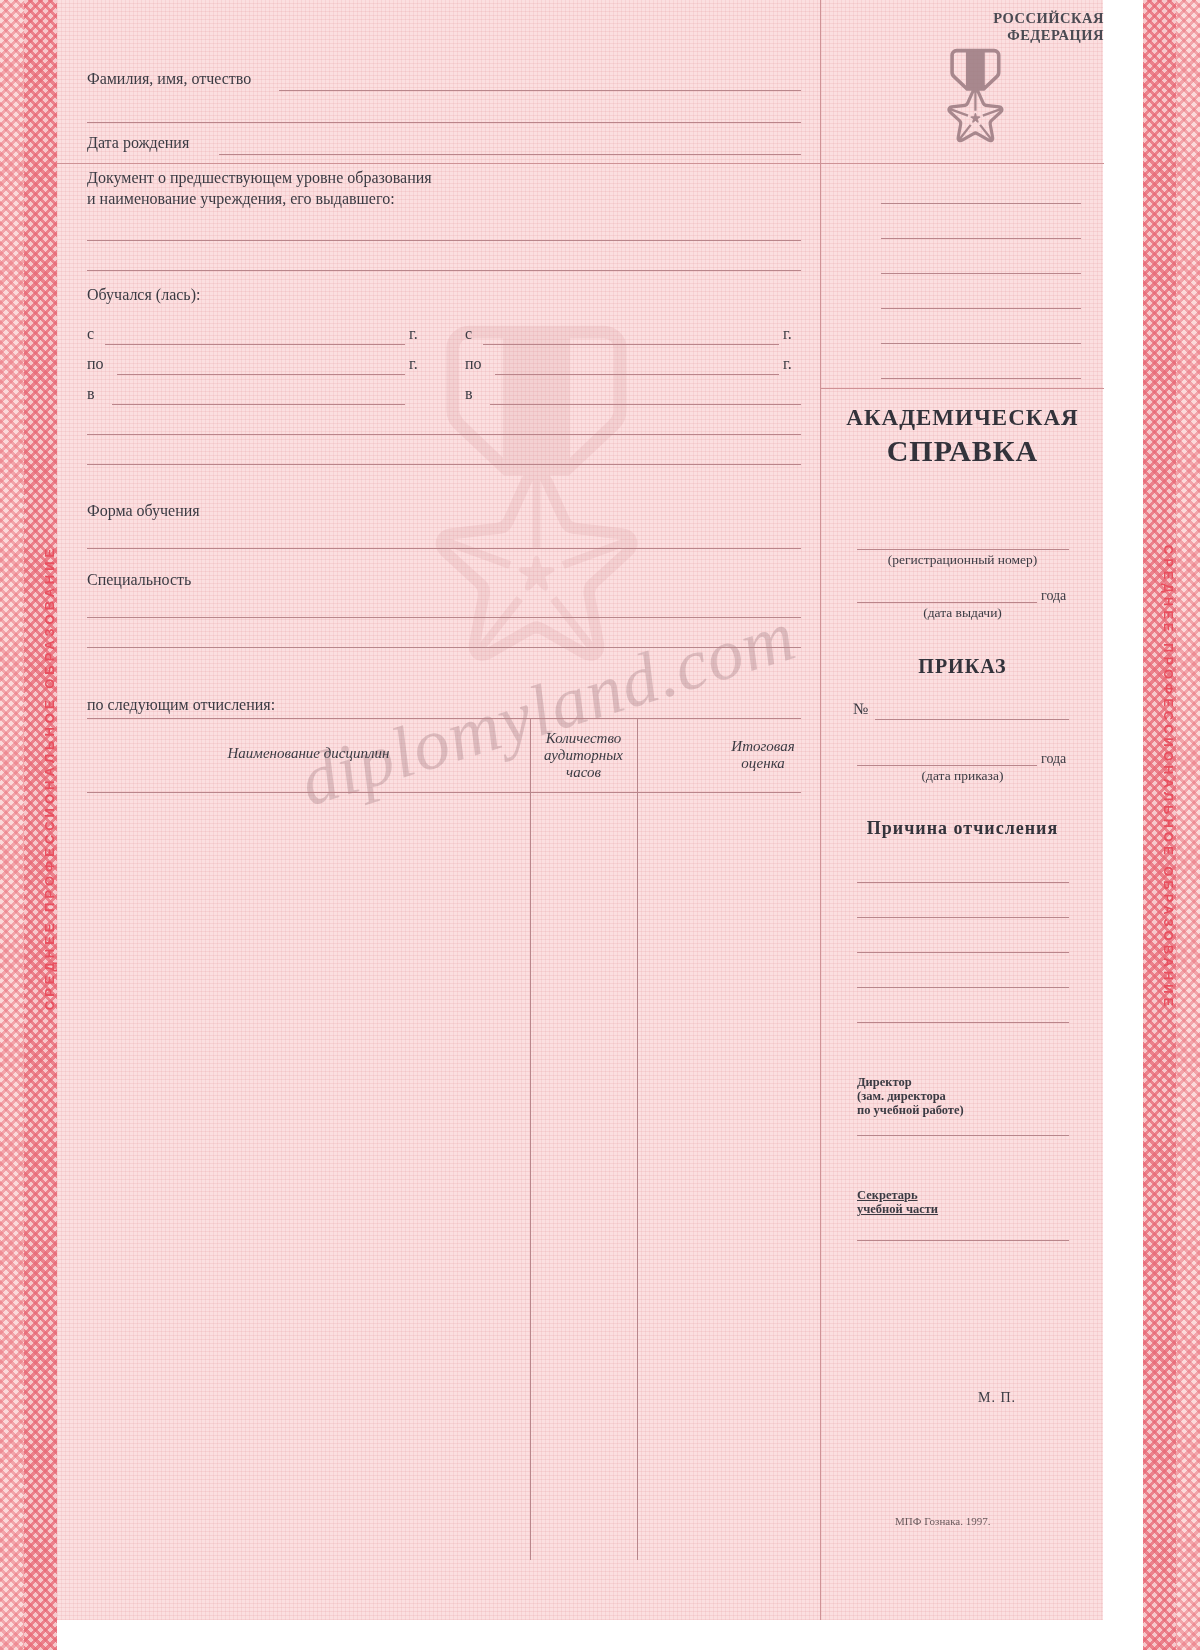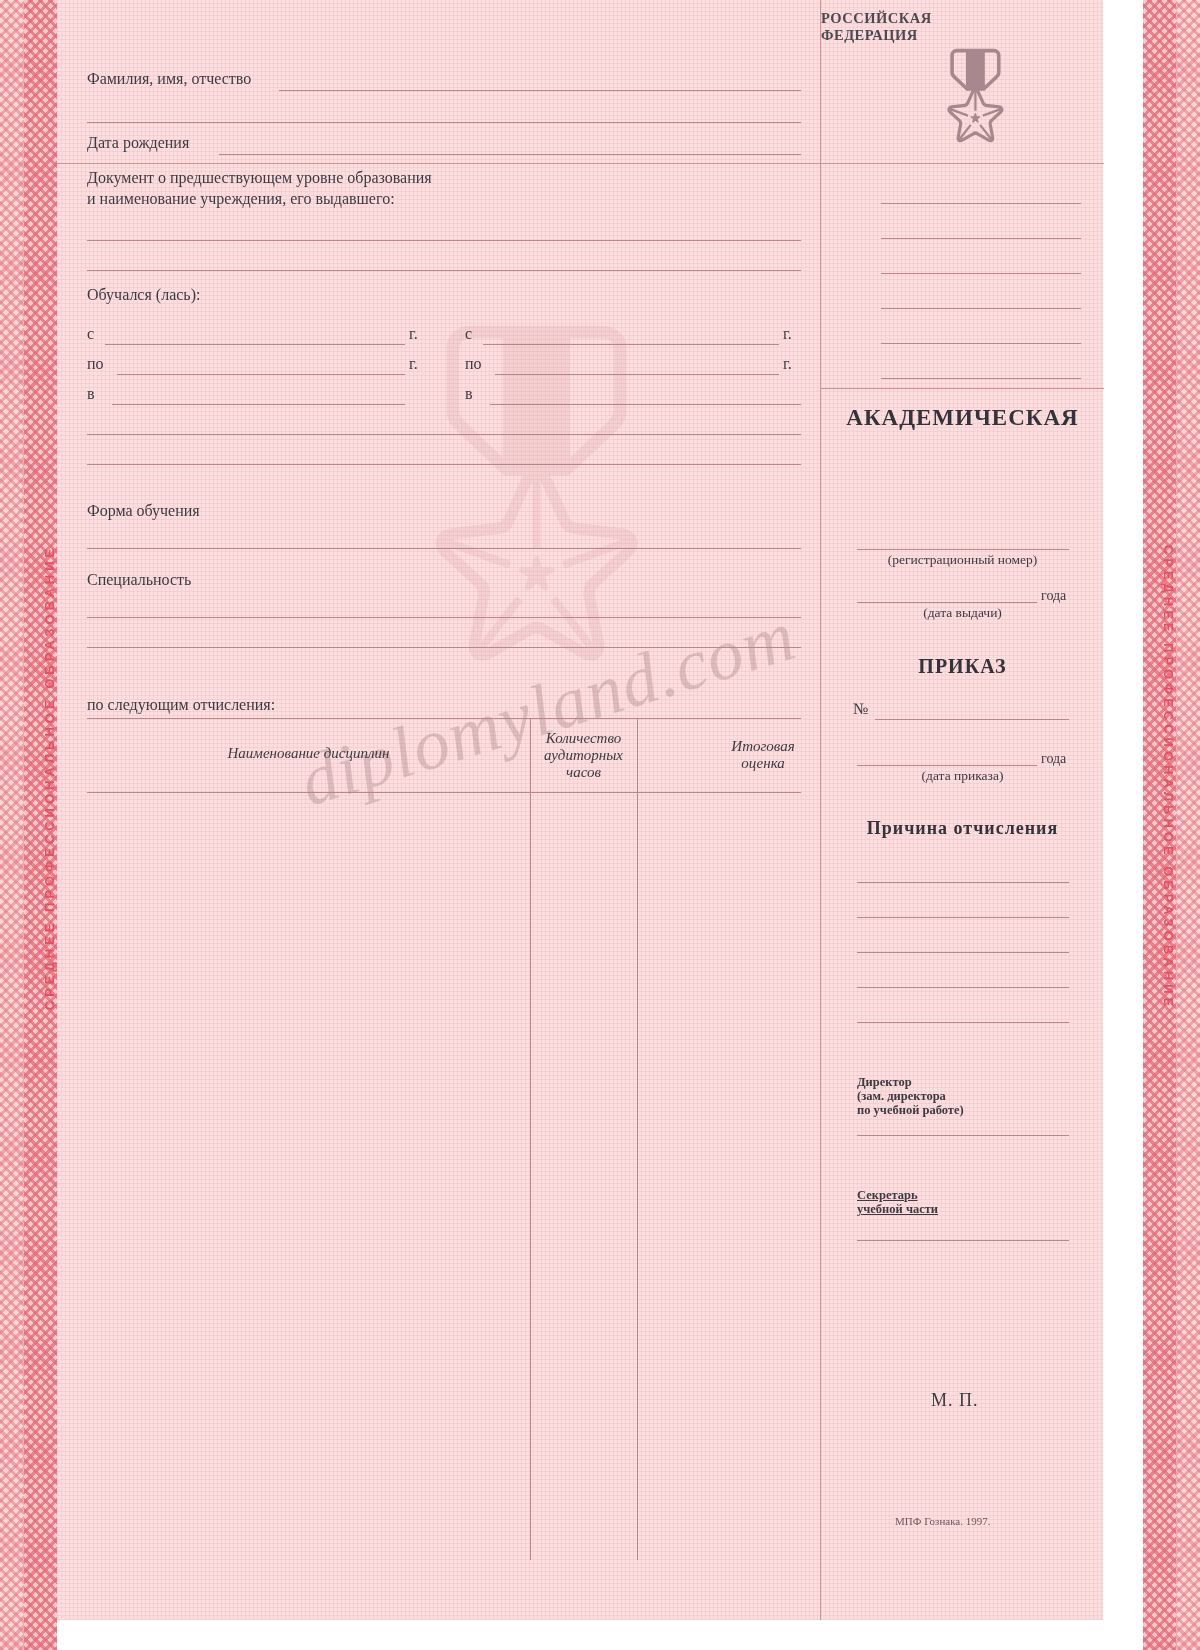--- a/index.html
+++ b/index.html
@@ -114,21 +114,21 @@
     left: 763px;
     top: 0;
     width: 283px;
     height: 1620px;
     border-left: 1px solid #cf9296;
   }
   .rf-title {
     position: absolute;
     left: 0; top: 10px;
     width: 283px;
-    text-align: left;
+    text-align: right;
     font-family: "Liberation Serif", serif;
     font-size: 14.5px;
     font-weight: bold;
     letter-spacing: 0.5px;
     color: #4a4a52;
     line-height: 17px;
   }
   .rf-eagle {
     position: absolute;
     left: 96px; top: 48px;
@@ -205,23 +205,24 @@
   }
   .footer-note {
     position: absolute;
     font-family: "Liberation Serif", serif;
     font-size: 11px;
     color: #6a5a5d;
   }
   .mp {
     position: absolute;
     font-family: "Liberation Serif", serif;
-    font-size: 18px;
+    font-size: 14px;
     letter-spacing: 1px;
     color: #3b3b43;
+    margin-left: 47px;
   }
 </style>
 </head>
 <body>
 
 <div class="page">
 
   <div class="border-frame"></div>
   <div class="inner-white"></div>
 
@@ -317,20 +318,21 @@
       <div class="hline" style="left:60px; top:203px; width:200px;"></div>
       <div class="hline" style="left:60px; top:238px; width:200px;"></div>
       <div class="hline" style="left:60px; top:273px; width:200px;"></div>
       <div class="hline" style="left:60px; top:308px; width:200px;"></div>
       <div class="hline" style="left:60px; top:343px; width:200px;"></div>
       <div class="hline" style="left:60px; top:378px; width:200px;"></div>
 
       <div class="sep" style="top:388px;"></div>
 
       <div class="big-title" style="top:405px; font-size:23px;">АКАДЕМИЧЕСКАЯ</div>
+      <div class="big-title" style="top:434px; font-size:30px;">СПРАВКА</div>
 
       <div class="hline" style="left:36px; top:549px; width:212px;"></div>
       <div class="caption" style="top:552px;">(регистрационный номер)</div>
 
       <div class="hline" style="left:36px; top:602px; width:180px;"></div>
       <div class="lbl sm" style="left:220px; top:588px;">года</div>
       <div class="caption" style="top:605px;">(дата выдачи)</div>
 
       <div class="big-title" style="top:655px; font-size:20px;">ПРИКАЗ</div>
 

